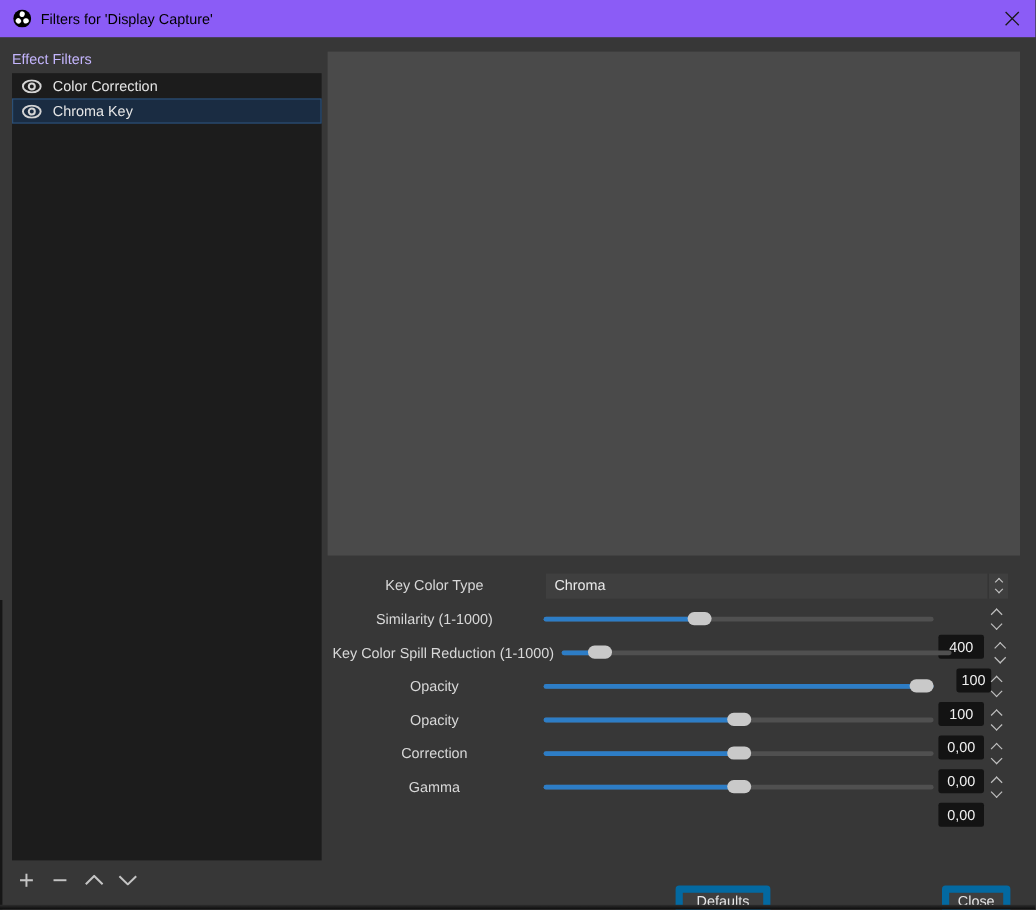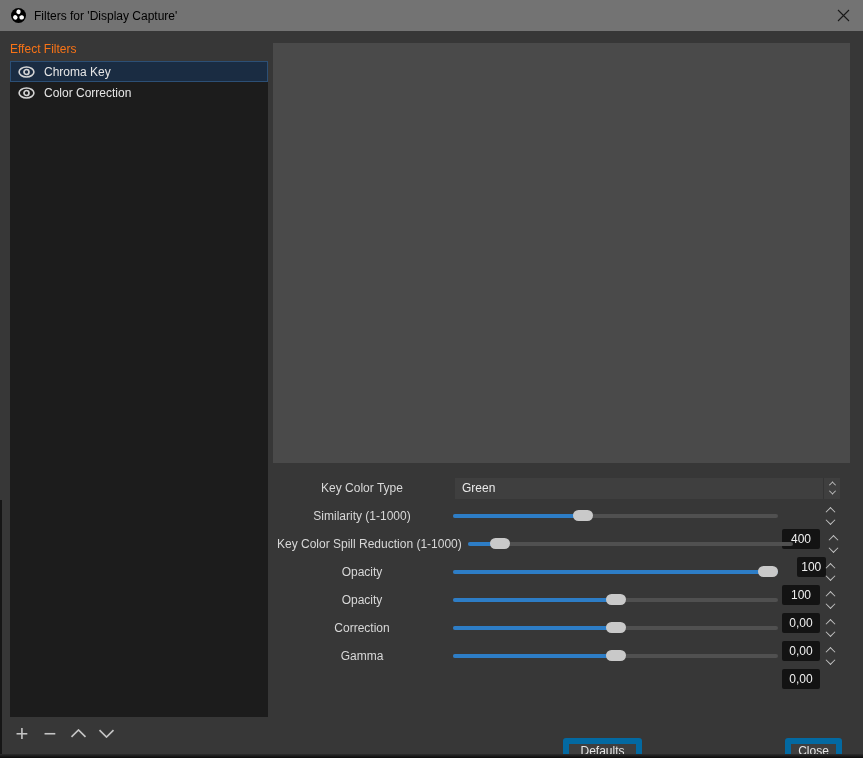--- a/index.html
+++ b/index.html
@@ -8,31 +8,31 @@
     position: relative;
     background: #373737;
     font-family: "Liberation Sans", sans-serif;
     font-size: 12px;
     overflow: hidden;
     color: #e6e6e6;
   }
   
   .titlebar {
     position: absolute; left:0; top:0; width:863px; height:31px;
-    background:#737373; display:flex; align-items:center; padding-left:11px;
+    background:#8b5cf6; display:flex; align-items:center; padding-left:11px;
   }
   .titlebar .logo { width:15px; height:15px; display:flex; }
   .titlebar .title { margin-left:8px; color:#000; font-size:12px; }
   .titlebar .close {
     position:absolute; right:4px; top:1px; width:32px; height:29px;
     display:flex; align-items:center; justify-content:center;
     background:transparent; border:none; cursor:default;
   }
   
-  .heading { position:absolute; left:10px; top:42px; color:#f97316; }
+  .heading { position:absolute; left:10px; top:42px; color:#c4b5fd; }
   .filters-list {
     position:absolute; left:10px; top:61px; width:258px; height:656px;
     background:#1c1c1c;
   }
   .filter-row {
     height:21px; display:flex; align-items:center; padding-left:8px;
     color:#e6e6e6; cursor:default;
   }
   .filter-row .eye { display:flex; margin-right:9px; }
   .list-toolbar { position:absolute; left:12px; top:723px; display:flex; gap:8px; }
@@ -100,38 +100,38 @@
   <span class="title">Filters for 'Display Capture'</span>
   <button class="close">
     <svg width="13" height="13" viewBox="0 0 13 13">
       <path d="M1,1 L12,12 M12,1 L1,12" stroke="#1a1a1a" stroke-width="1.1" fill="none"></path>
     </svg>
   </button>
 </div>
 
 <div class="heading">Effect Filters</div>
 <div class="filters-list" id="filters-list">
+    <div class="filter-row">
+      <span class="eye">
+        <svg width="17" height="12" viewBox="0 0 17 12">
+          <ellipse cx="8.5" cy="6" rx="7.4" ry="5" fill="none" stroke="#d4d4d4" stroke-width="1.6"></ellipse>
+          <circle cx="8.5" cy="6" r="2.5" fill="none" stroke="#d4d4d4" stroke-width="1.7"></circle>
+        </svg>
+      </span>
+      <span>Color Correction</span>
+    </div>
     <div class="filter-row selected" style="background: rgb(26, 44, 66); border: 1px solid rgb(44, 79, 117); padding-left: 7px;">
       <span class="eye">
         <svg width="17" height="12" viewBox="0 0 17 12">
           <ellipse cx="8.5" cy="6" rx="7.4" ry="5" fill="none" stroke="#d4d4d4" stroke-width="1.6"></ellipse>
           <circle cx="8.5" cy="6" r="2.5" fill="none" stroke="#d4d4d4" stroke-width="1.7"></circle>
         </svg>
       </span>
       <span>Chroma Key</span>
     </div>
-    <div class="filter-row">
-      <span class="eye">
-        <svg width="17" height="12" viewBox="0 0 17 12">
-          <ellipse cx="8.5" cy="6" rx="7.4" ry="5" fill="none" stroke="#d4d4d4" stroke-width="1.6"></ellipse>
-          <circle cx="8.5" cy="6" r="2.5" fill="none" stroke="#d4d4d4" stroke-width="1.7"></circle>
-        </svg>
-      </span>
-      <span>Color Correction</span>
-    </div>
   </div>
 <div class="list-toolbar" id="list-toolbar">
     <button class="tool-btn">
       <span class="glyph">+</span>
     </button>
     <button class="tool-btn">
       <span class="glyph">−</span>
     </button>
     <button class="tool-btn">
       <span><svg width="17" height="9" viewBox="0 0 17 9">
@@ -143,21 +143,21 @@
           <polyline points="1.5,1.2 8.5,8 15.5,1.2" fill="none" stroke="#c4c4c4" stroke-width="1.7"></polyline>
         </svg></span>
     </button>
   </div>
 
 <div class="preview"></div>
 <div class="props" id="props">
     <div class="prop-row">
       <div class="prop-label">Key Color Type</div>
       <div class="combo">
-        <span class="combo-value">Green</span>
+        <span class="combo-value">Chroma</span>
         <div class="combo-arrows">
           <span class="chev sm up"></span>
           <span class="chev sm down"></span>
         </div>
       </div>
     </div>
     <div class="prop-row">
       <div class="prop-label">Similarity (1-1000)</div>
       <div class="slider">
         <div class="slider-track"></div>

